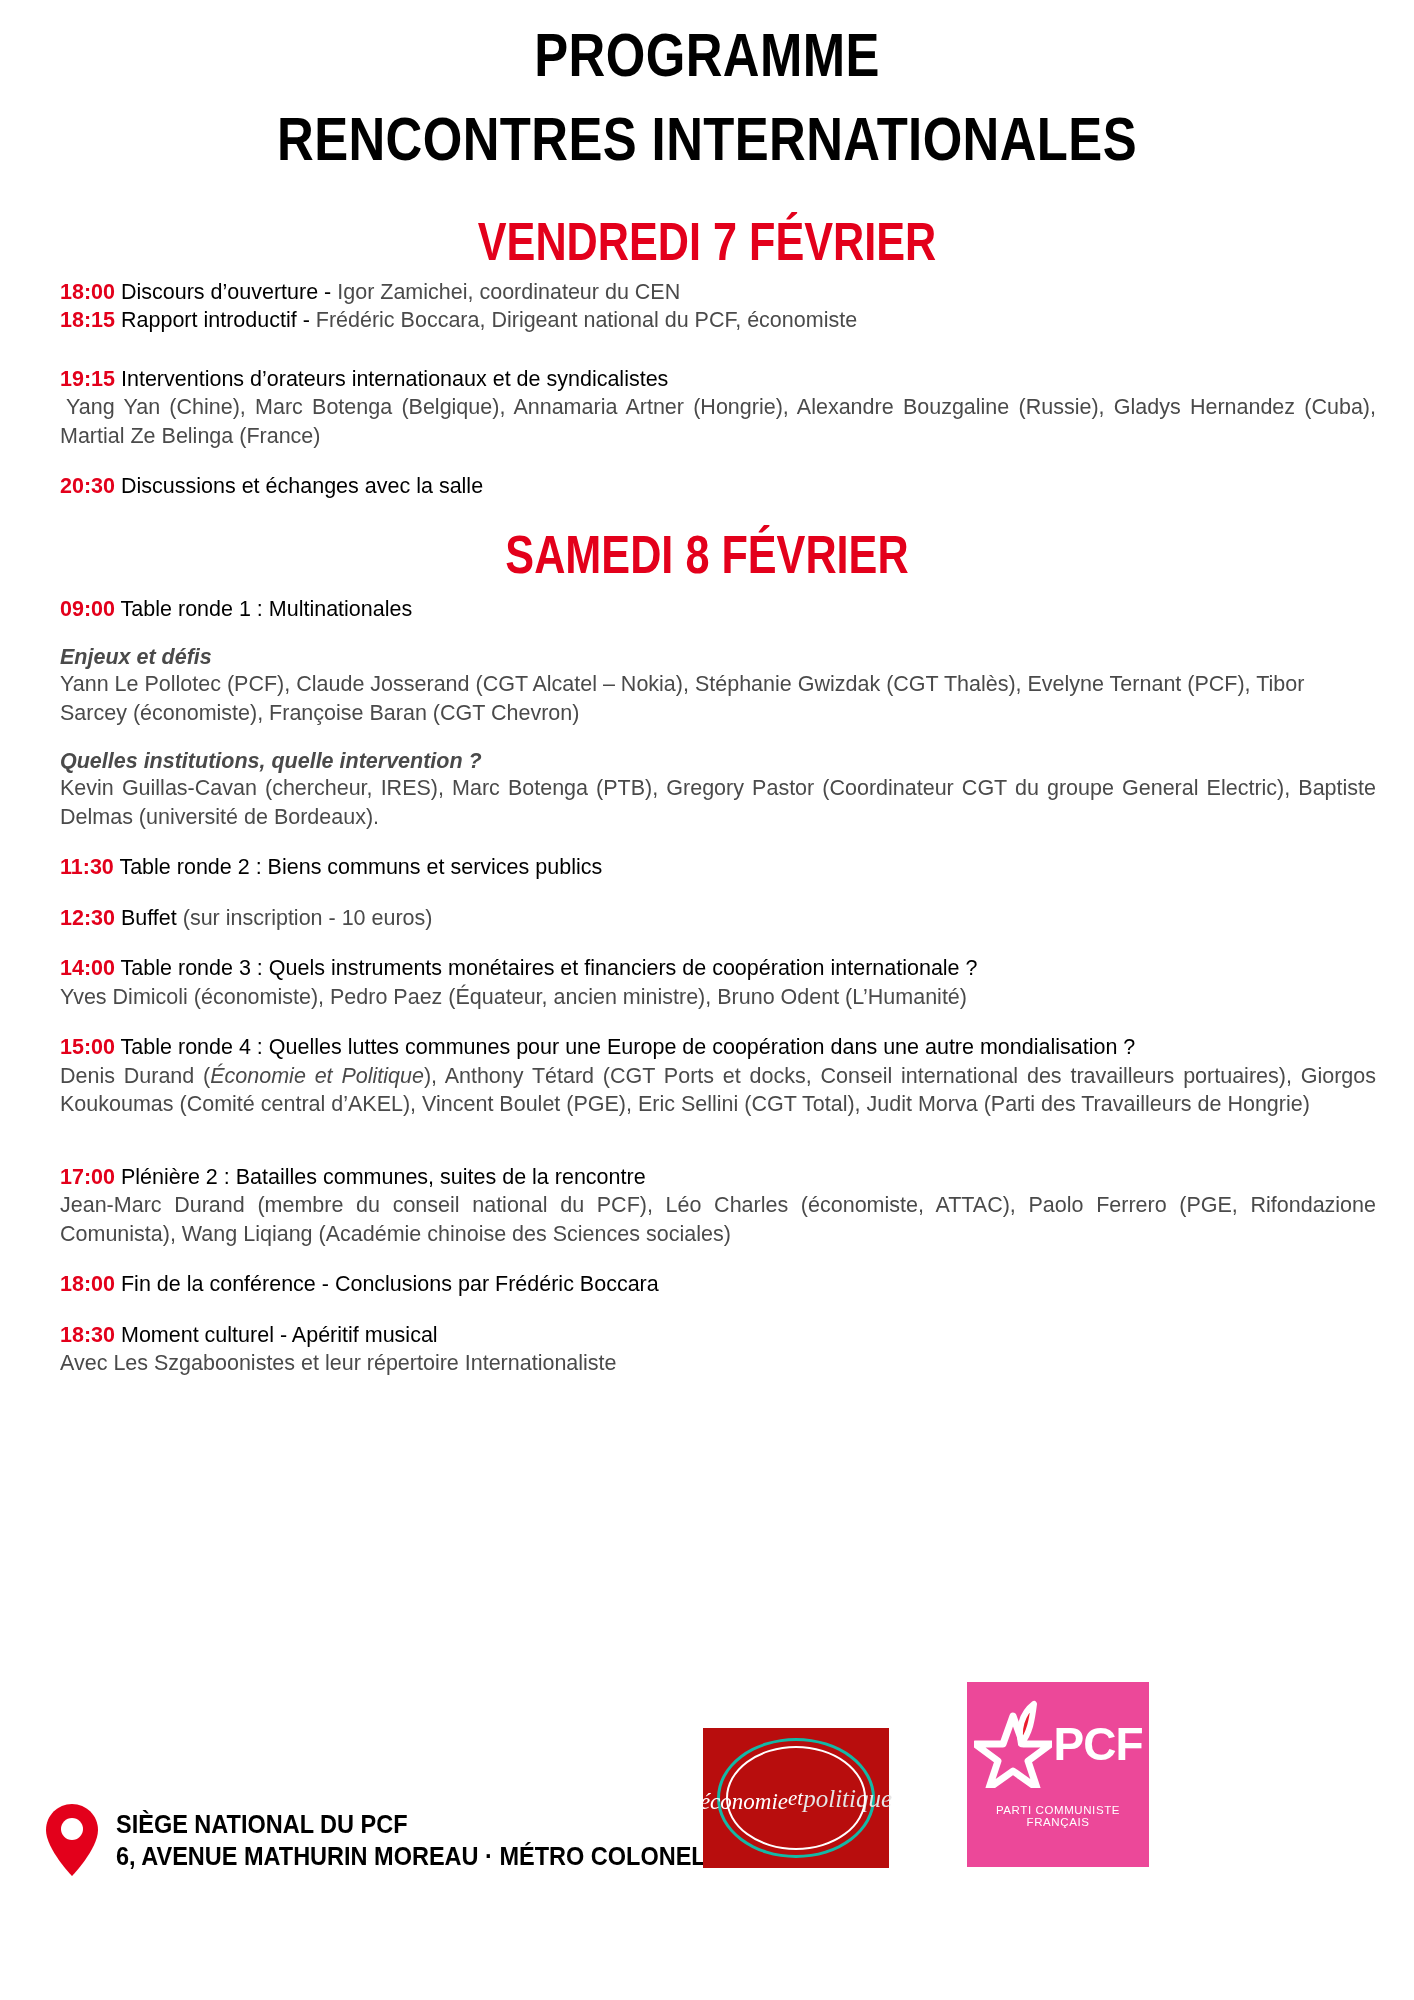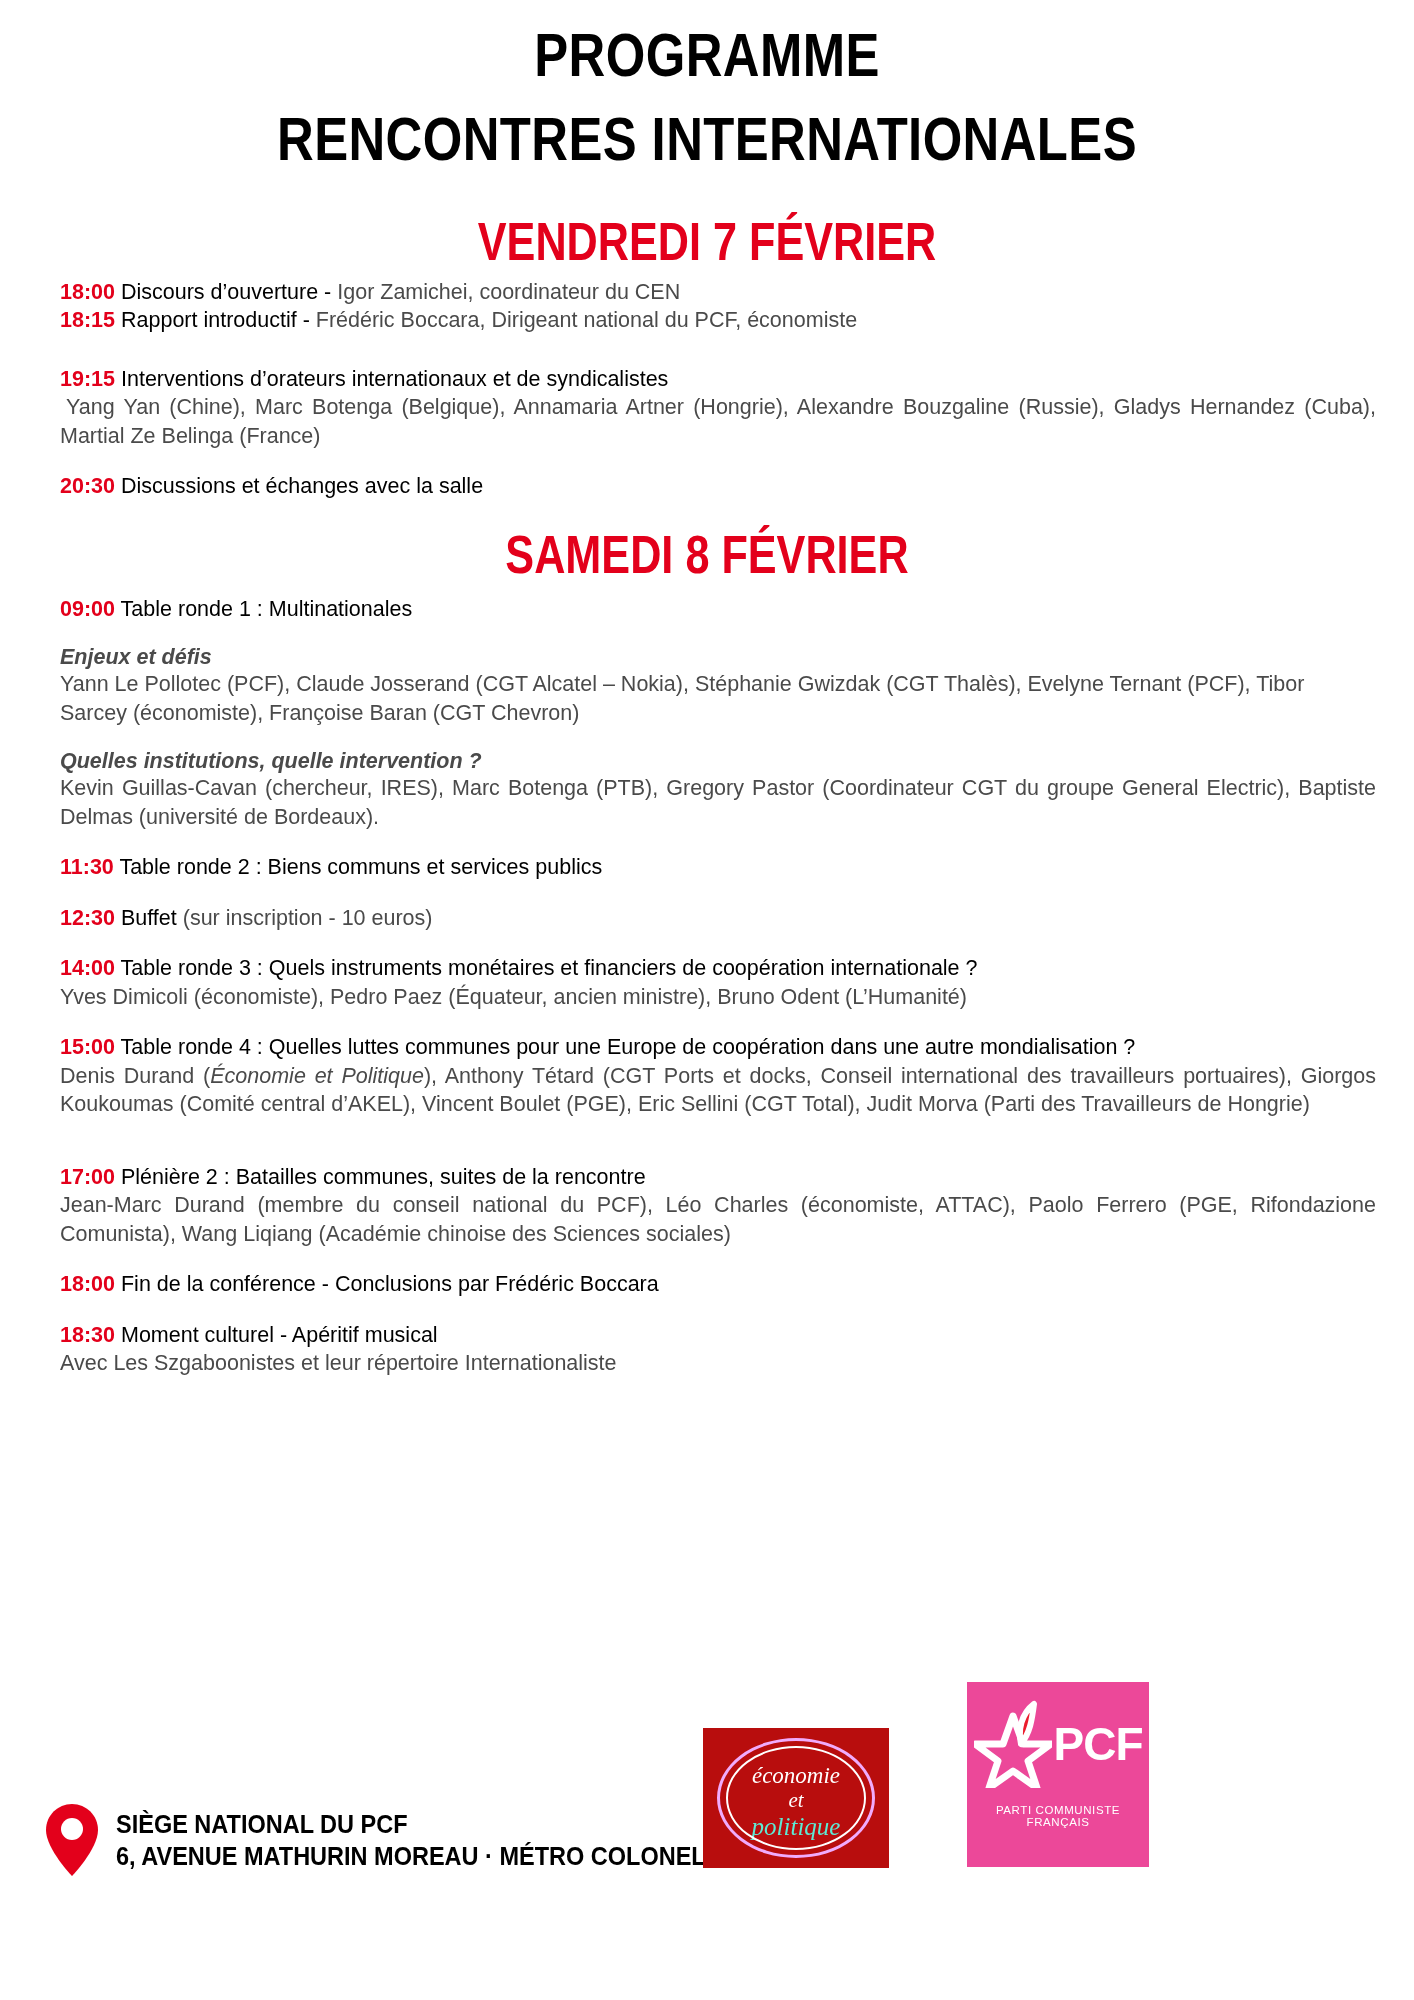--- a/index.html
+++ b/index.html
@@ -125,27 +125,27 @@
   .ep-inner {
     position: absolute;
     inset: 0;
     display: flex;
     align-items: center;
     justify-content: center;
   }
   .ep-oval {
     width: 152px;
     height: 114px;
-    border: 3px solid #f0abfc;
+    border: 3px solid #14b8a6;
     border-radius: 50%;
     position: relative;
     display: flex;
     align-items: center;
     justify-content: center;
-    flex-direction: column;
+    flex-direction: row;
   }
   .ep-oval::before {
     content: "";
     position: absolute;
     left: 6px; top: 5px; right: 6px; bottom: 5px;
     border: 2px solid #ffffff;
     border-radius: 50%;
   }
   .ep-t1 {
     color: #ffffff;
@@ -157,21 +157,21 @@
   }
   .ep-t2 {
     color: #ffffff;
     font-family: "Liberation Serif", serif;
     font-style: italic;
     font-size: 21px;
     line-height: 1;
     margin: 3px 0;
   }
   .ep-t3 {
-    color: #5eead4;
+    color: #e5e5e5;
     font-family: "Liberation Serif", serif;
     font-style: italic;
     font-size: 25px;
     line-height: 1;
   }
 
   .logo-pcf {
     position: absolute;
     left: 967px;
     top: 0px;

